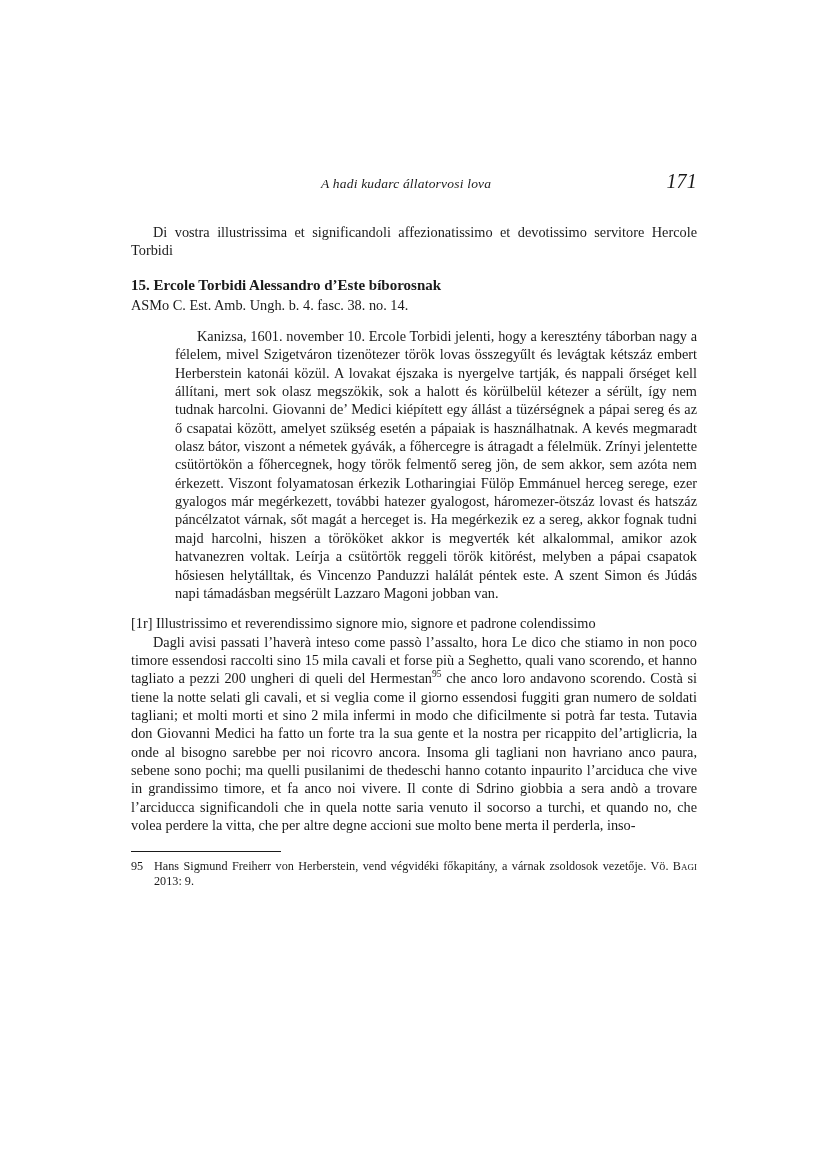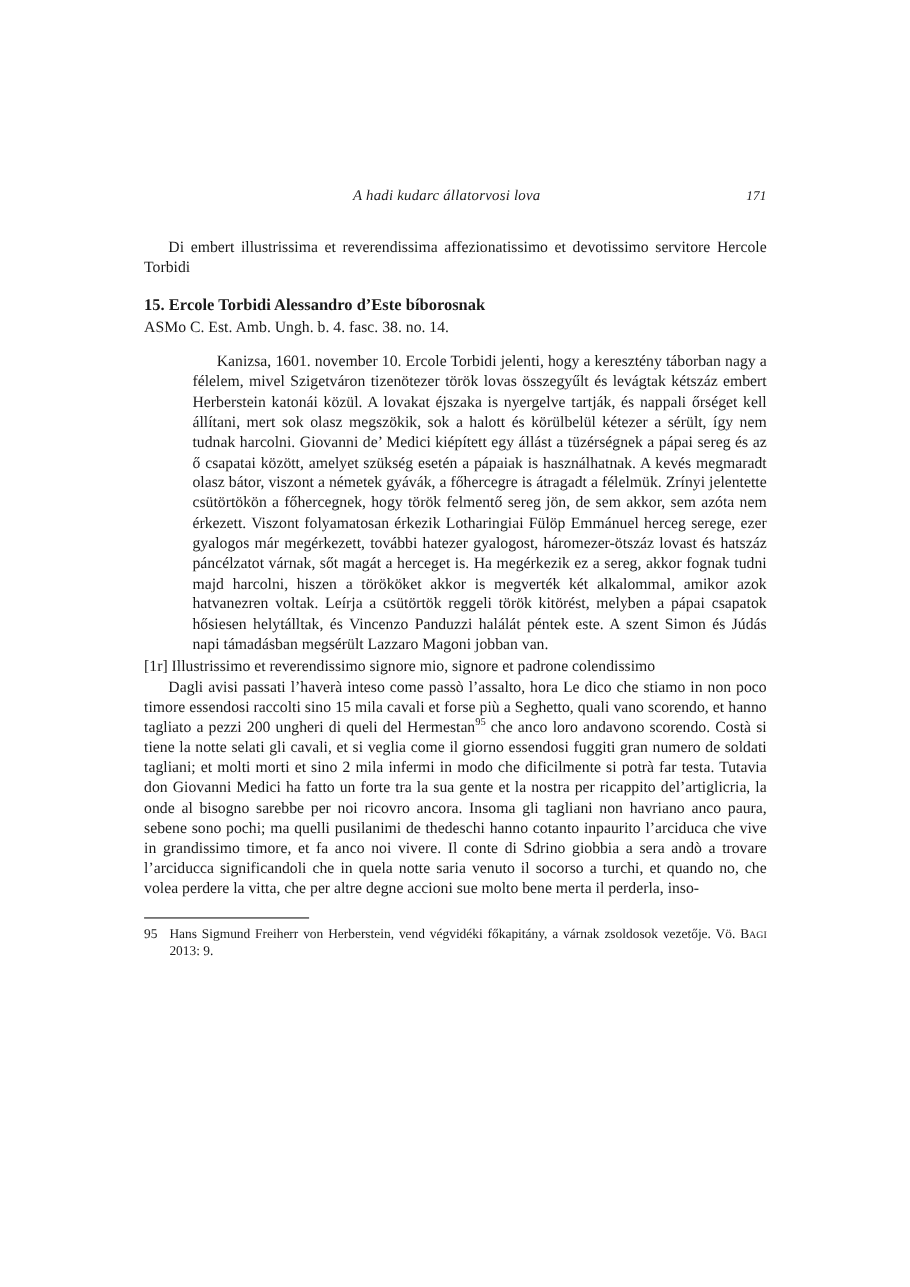--- a/index.html
+++ b/index.html
@@ -36,21 +36,21 @@
     font-style: italic;
     font-size: 13.5px;
     letter-spacing: 0.2px;
     margin: 0 0 30px 0;
   }
   .runhead .rh-title {
     margin-left: 190px;
   }
   .runhead .rh-page {
     font-style: italic;
-    font-size: 12px;
+    font-size: 20px;
   }
   p {
     margin: 0;
     font-size: 14.3px;
     line-height: 1.285;
     text-align: justify;
     text-justify: inter-word;
   }
   p.indent {
     text-indent: 22px;
@@ -63,21 +63,21 @@
     font-size: 15px;
     margin: 16px 0 2px 0;
     line-height: 1.25;
   }
   .archref {
     font-size: 14.3px;
     margin: 0 0 12px 0;
     line-height: 1.285;
   }
   .blockquote {
-    margin: 0 0 2px 44px;
+    margin: 0 0 12px 44px;
     font-size: 14.3px;
     line-height: 1.285;
     text-align: justify;
   }
   .blockquote p {
     text-indent: 22px;
   }
   .footnote-sep {
     width: 150px;
     border: 0;
@@ -111,21 +111,21 @@
 <body>
 
 <div class="page">
   <div class="content">
 
     <div class="runhead">
       <span class="rh-title">A hadi kudarc állatorvosi lova</span>
       <span class="rh-page">171</span>
     </div>
 
-    <p class="indent">Di embert illustrissima et reverendissima affezionatissimo et devotissimo servitore Hercole Torbidi</p>
+    <p class="indent">Di vostra illustrissima et significandoli affezionatissimo et devotissimo servitore Hercole Torbidi</p>
 
     <div class="sec-title">15. Ercole Torbidi Alessandro d’Este bíborosnak</div>
     <div class="archref">ASMo C. Est. Amb. Ungh. b. 4. fasc. 38. no. 14.</div>
 
     <div class="blockquote">
       <p>Kanizsa, 1601. november 10. Ercole Torbidi jelenti, hogy a keresztény táborban nagy a félelem, mivel Szigetváron tizenötezer török lovas összegyűlt és levágtak kétszáz embert Herberstein katonái közül. A lovakat éjszaka is nyergelve tartják, és nappali őrséget kell állítani, mert sok olasz megszökik, sok a halott és körülbelül kétezer a sérült, így nem tudnak harcolni. Giovanni de’ Medici kiépített egy állást a tüzérségnek a pápai sereg és az ő csapatai között, amelyet szükség esetén a pápaiak is használhatnak. A kevés megmaradt olasz bátor, viszont a németek gyávák, a főhercegre is átragadt a félelmük. Zrínyi jelentette csütörtökön a főhercegnek, hogy török felmentő sereg jön, de sem akkor, sem azóta nem érkezett. Viszont folyamatosan érkezik Lotharingiai Fülöp Emmánuel herceg serege, ezer gyalogos már megérkezett, további hatezer gyalogost, háromezer-ötszáz lovast és hatszáz páncélzatot várnak, sőt magát a herceget is. Ha megérkezik ez a sereg, akkor fognak tudni majd harcolni, hiszen a törököket akkor is megverték két alkalommal, amikor azok hatvanezren voltak. Leírja a csütörtök reggeli török kitörést, melyben a pápai csapatok hősiesen helytálltak, és Vincenzo Panduzzi halálát péntek este. A szent Simon és Júdás napi támadásban megsérült Lazzaro Magoni jobban van.</p>
     </div>
 
     <p class="hang">[1r] Illustrissimo et reverendissimo signore mio, signore et padrone colendissimo</p>
     <p class="indent"><span>Dagli avisi passati l’haverà inteso come passò l’assalto, hora Le dico che stiamo in non poco timore essendosi raccolti sino 15 mila cavali et forse più a Seghetto, quali vano scorendo, et hanno tagliato a pezzi 200 ungheri di queli del Hermestan</span><sup>95</sup><span> che anco loro andavono scorendo. Costà si tiene la notte selati gli cavali, et si veglia come il giorno essendosi fuggiti gran numero de soldati tagliani; et molti morti et sino 2 mila infermi in modo che dificilmente si potrà far testa. Tutavia don Giovanni Medici ha fatto un forte tra la sua gente et la nostra per ricappito del’artiglicria, la onde al bisogno sarebbe per noi ricovro ancora. Insoma gli tagliani non havriano anco paura, sebene sono pochi; ma quelli pusilanimi de thedeschi hanno cotanto inpaurito l’arciduca che vive in grandissimo timore, et fa anco noi vivere. Il conte di Sdrino giobbia a sera andò a trovare l’arciducca significandoli che in quela notte saria venuto il socorso a turchi, et quando no, che volea perdere la vitta, che per altre degne accioni sue molto bene merta il perderla, inso-</span></p>

